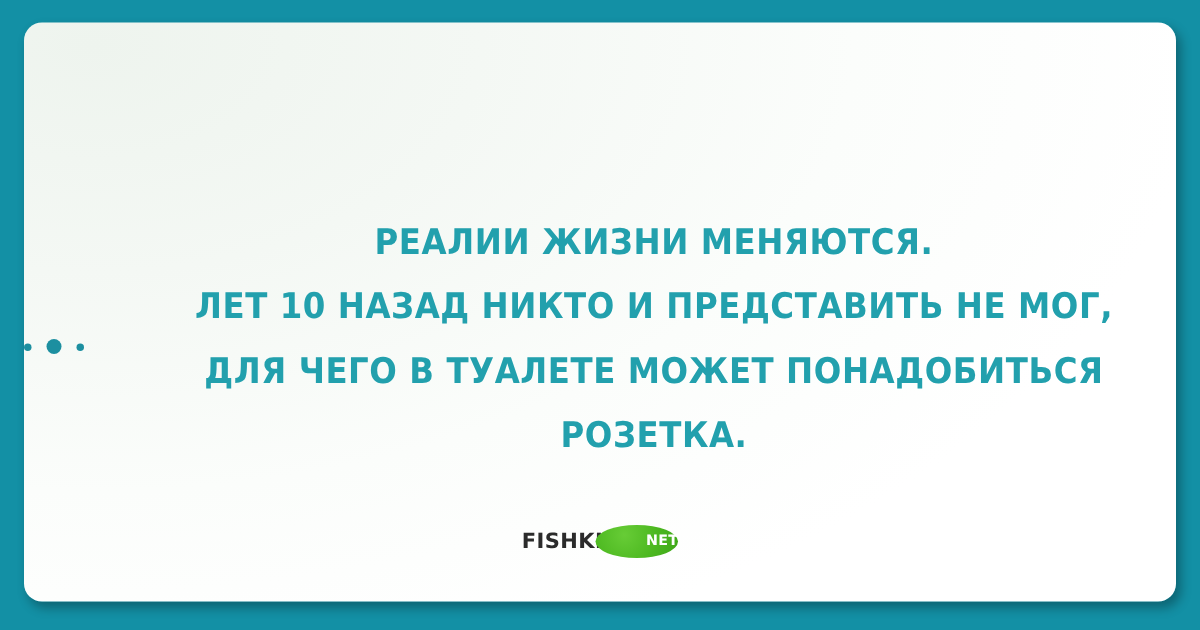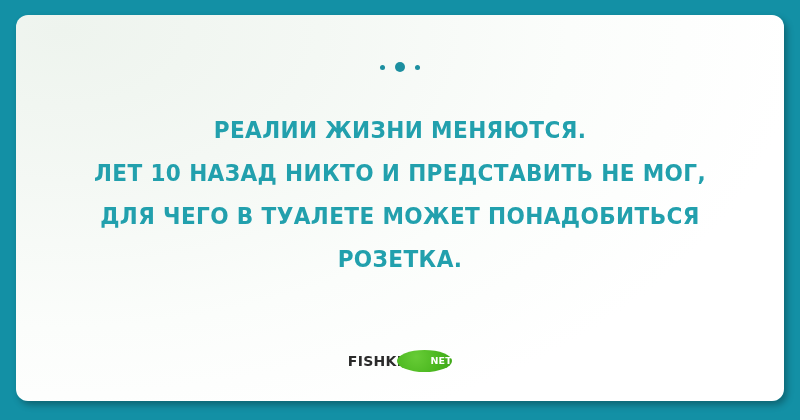--- a/index.html
+++ b/index.html
@@ -29,22 +29,23 @@
     left: 16px;
     top: 15px;
     right: 16px;
     bottom: 19px;
     border-radius: 12px;
     background:
       radial-gradient(120% 140% at 6% 4%, #eef4ee 0%, #f4f8f4 28%, #fbfdfb 55%, #ffffff 80%);
     box-shadow: 3px 4px 7px rgba(0,0,0,0.30);
     overflow: hidden;
     display: flex;
-    flex-direction: column;
+    flex-direction: row;
     align-items: center;
+    gap: 32px;
   }
 
   
   #dots {
     margin-top: 46px;
     display: flex;
     align-items: center;
     gap: 10px;
     height: 12px;
   }
@@ -96,21 +97,21 @@
     line-height: 1;
   }
   #logo-badge {
     width: 22px;
     height: 22px;
     border-radius: 50%;
     background: radial-gradient(circle at 35% 30%, #67cc36 0%, #4cb820 55%, #3da617 100%);
     margin-left: -5px;
     display: flex;
     align-items: center;
-    justify-content: center;
+    justify-content: flex-end;
     padding-left: 33px;
   }
   #logo-net {
     font-family: "DejaVu Sans", sans-serif;
     font-weight: bold;
     font-size: 9.5px;
     color: #ffffff;
     letter-spacing: 0.2px;
     line-height: 1;
   }

